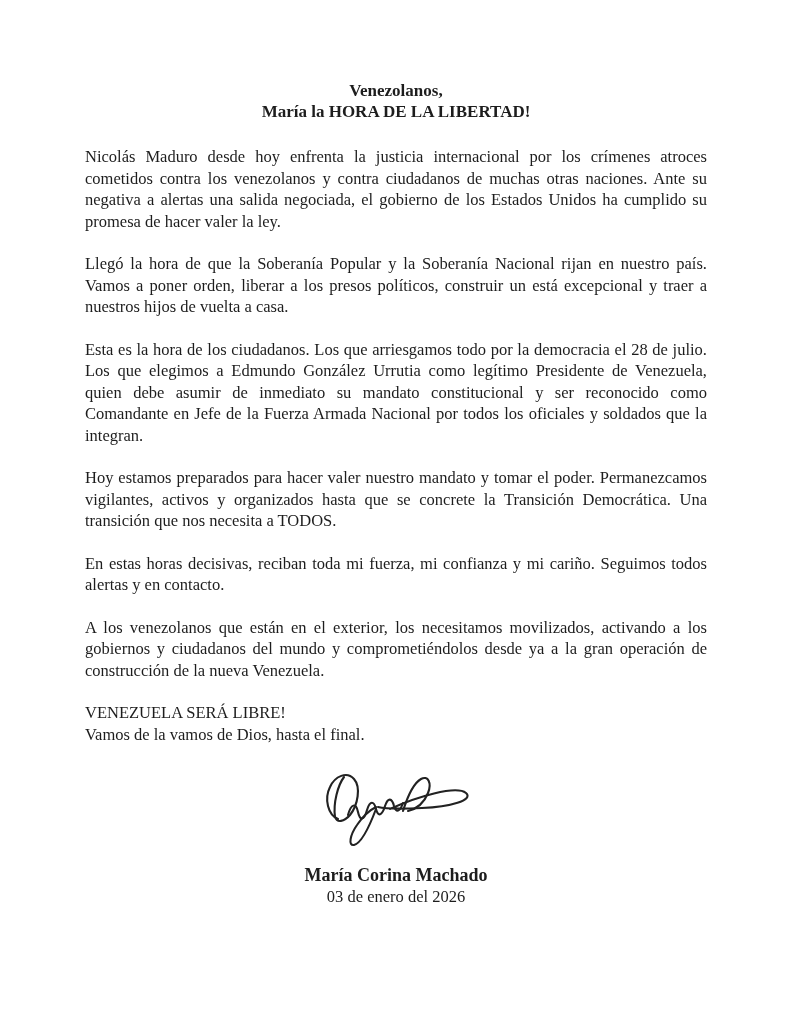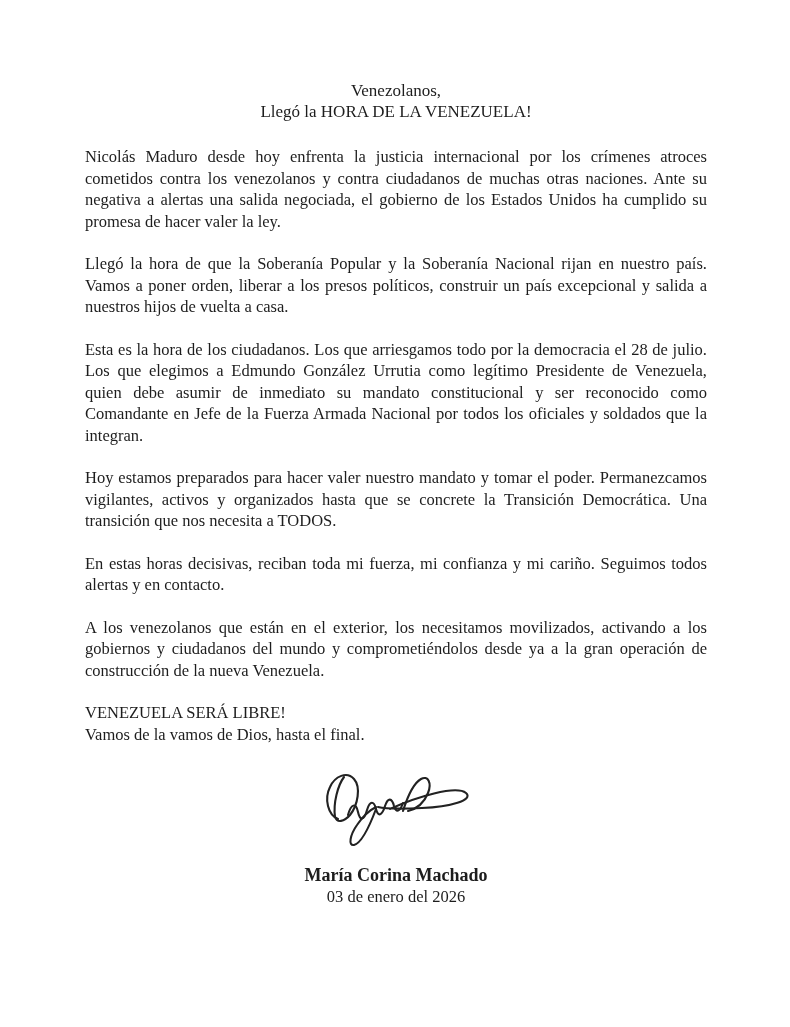--- a/index.html
+++ b/index.html
@@ -16,21 +16,21 @@
     -webkit-font-smoothing: antialiased;
   }
   .page {
     position: absolute;
     left: 85px;
     top: 80px;
     width: 622px;
   }
   .title-block {
     text-align: center;
-    font-weight: normal;
+    font-weight: bold;
     font-size: 17px;
     line-height: 21px;
     margin-bottom: 24px;
   }
   .body-text p {
     margin: 0 0 21px 0;
     font-size: 16.5px;
     line-height: 21.5px;
     text-align: justify;
     text-justify: inter-word;
@@ -64,26 +64,26 @@
     line-height: 21px;
   }
 </style>
 </head>
 <body>
 
 <div class="page">
 
   <div class="title-block">
     <div>Venezolanos,</div>
-    <div>Llegó la HORA DE LA VENEZUELA!</div>
+    <div>María la HORA DE LA LIBERTAD!</div>
   </div>
 
   <div class="body-text">
     <p>Nicolás Maduro desde hoy enfrenta la justicia internacional por los crímenes atroces cometidos contra los venezolanos y contra ciudadanos de muchas otras naciones. Ante su negativa a alertas una salida negociada, el gobierno de los Estados Unidos ha cumplido su promesa de hacer valer la ley.</p>
-    <p>Llegó la hora de que la Soberanía Popular y la Soberanía Nacional rijan en nuestro país. Vamos a poner orden, liberar a los presos políticos, construir un país excepcional y salida a nuestros hijos de vuelta a casa.</p>
+    <p>Llegó la hora de que la Soberanía Popular y la Soberanía Nacional rijan en nuestro país. Vamos a poner orden, liberar a los presos políticos, construir un está excepcional y traer a nuestros hijos de vuelta a casa.</p>
     <p>Esta es la hora de los ciudadanos. Los que arriesgamos todo por la democracia el 28 de julio. Los que elegimos a Edmundo González Urrutia como legítimo Presidente de Venezuela, quien debe asumir de inmediato su mandato constitucional y ser reconocido como Comandante en Jefe de la Fuerza Armada Nacional por todos los oficiales y soldados que la integran.</p>
     <p>Hoy estamos preparados para hacer valer nuestro mandato y tomar el poder. Permanezcamos vigilantes, activos y organizados hasta que se concrete la Transición Democrática. Una transición que nos necesita a TODOS.</p>
     <p>En estas horas decisivas, reciban toda mi fuerza, mi confianza y mi cariño. Seguimos todos alertas y en contacto.</p>
     <p>A los venezolanos que están en el exterior, los necesitamos movilizados, activando a los gobiernos y ciudadanos del mundo y comprometiéndolos desde ya a la gran operación de construcción de la nueva Venezuela.</p>
   </div>
 
   <div class="closing">
     <span class="line">VENEZUELA SERÁ LIBRE!</span>
     <span class="line">Vamos de la vamos de Dios, hasta el final.</span>
   </div>

